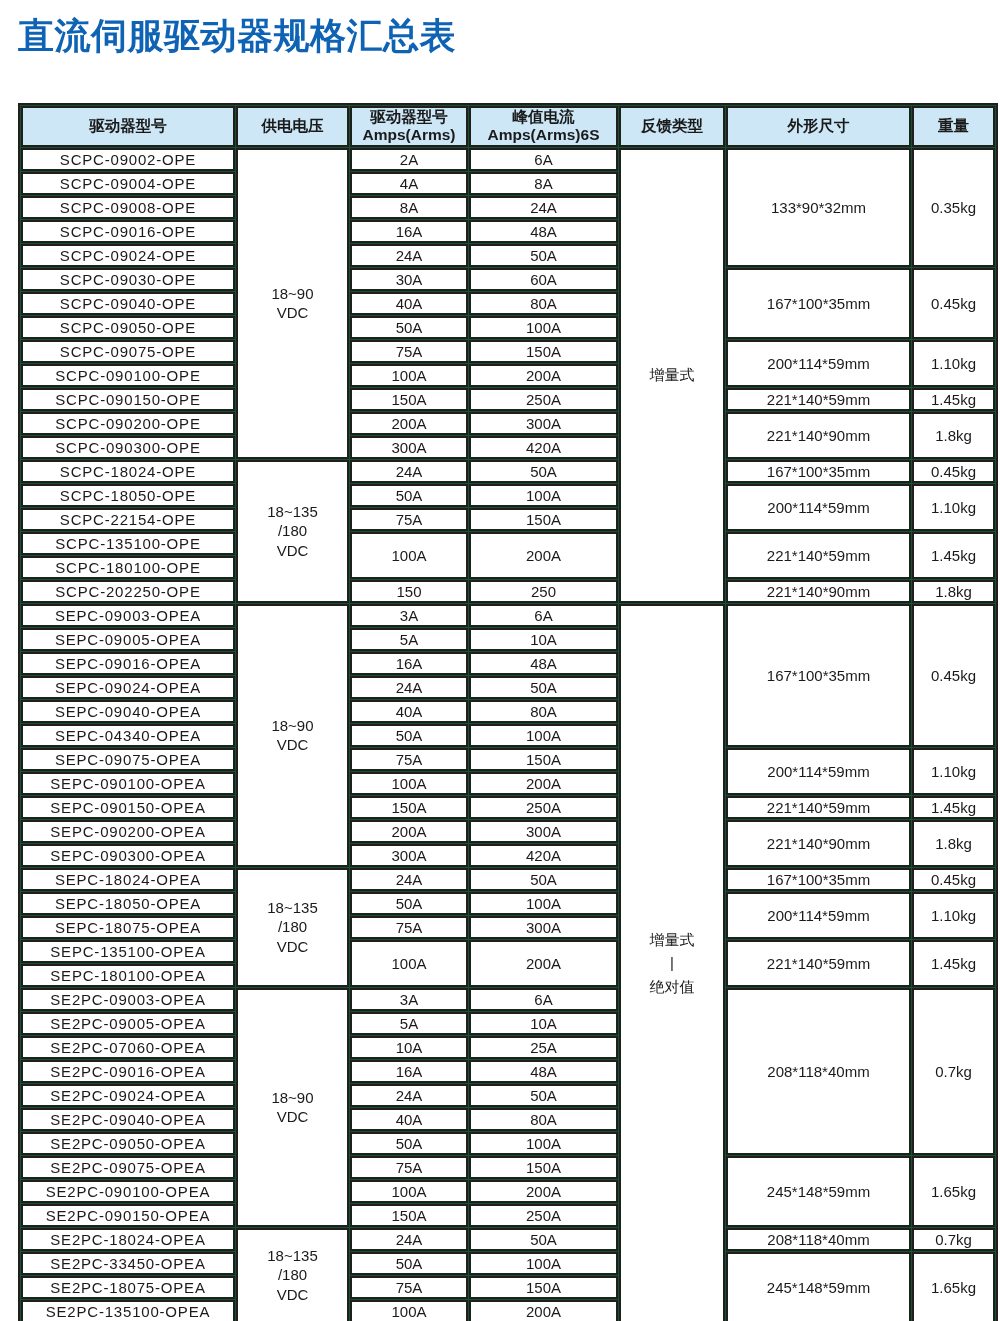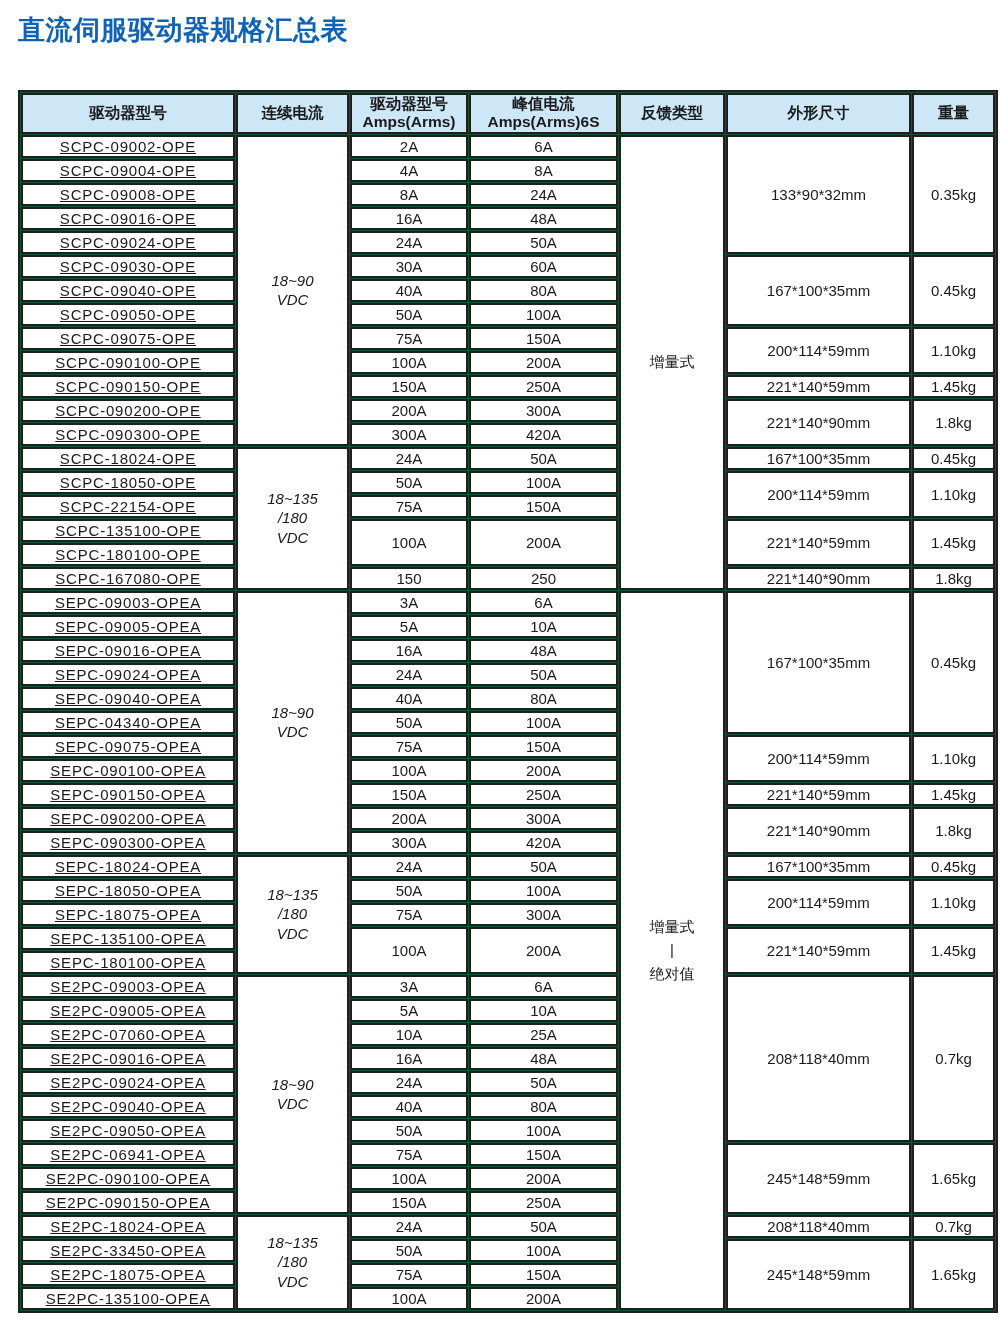--- a/index.html
+++ b/index.html
@@ -8,21 +8,21 @@
     background: #ffffff;
   }
   body {
     width: 1000px;
     height: 1321px;
     font-family: "Liberation Sans", "DejaVu Sans", sans-serif;
     color: #1a1a1a;
   }
   .page-title {
     color: var(--title-color, #0f63b5);
-    font-size: 27px;
+    font-size: 36px;
     font-weight: bold;
     margin: 12px 0 12px 18px;
     letter-spacing: 0.5px;
   }
   table.spec {
     border-collapse: separate;
     border-spacing: 1px;
     table-layout: fixed;
     width: 968px;
     margin: 42px 0 0 18px;
@@ -49,23 +49,22 @@
   }
   .th-line { display: block; }
   td.model-cell {
     background: var(--model-bg, #d0e9f8);
     text-align: left;
     padding-left: 9px;
     letter-spacing: 0.8px;
     font-size: 15.5px;
     line-height: 19px;
     white-space: nowrap;
-    text-decoration: underline;
-  }
-  td.voltage-cell  { font-size: 17.5px; line-height: 1.3; font-weight: normal; font-style: italic; }
+  }
+  td.voltage-cell  { font-size: 17.5px; line-height: 1.3; font-weight: normal; }
   td.current-cell  { font-size: 15.5px; line-height: 19px; }
   td.feedback-cell { font-size: 16px;  line-height: 1.55; }
   td.dims-cell     { font-size: 15.5px; line-height: 19px; }
   td.weight-cell   { font-size: 15.5px; line-height: 19px; }
 </style>
 </head>
 <body>
 
 <h1 class="page-title">直流伺服驱动器规格汇总表</h1>
 
@@ -78,21 +77,21 @@
     <col style="width:106px">
     <col style="width:185px">
     <col style="width:83px">
   </colgroup>
   <thead>
     <tr>
       <th>
         <span class="th-line">驱动器型号</span>
       </th>
       <th>
-        <span class="th-line">连续电流</span>
+        <span class="th-line">供电电压</span>
       </th>
       <th>
         <span class="th-line">驱动器型号</span>
         <span class="th-line">Amps(Arms)</span>
       </th>
       <th>
         <span class="th-line">峰值电流</span>
         <span class="th-line">Amps(Arms)6S</span>
       </th>
       <th>
@@ -208,21 +207,21 @@
         <td class="model-cell">SCPC-135100-OPE</td>
         <td class="current-cell" rowspan="2">100A</td>
         <td class="current-cell" rowspan="2">200A</td>
         <td class="dims-cell" rowspan="2">221*140*59mm</td>
         <td class="weight-cell" rowspan="2">1.45kg</td>
       </tr>
       <tr>
         <td class="model-cell">SCPC-180100-OPE</td>
       </tr>
       <tr>
-        <td class="model-cell">SCPC-167080-OPE</td>
+        <td class="model-cell">SCPC-202250-OPE</td>
         <td class="current-cell">150</td>
         <td class="current-cell">250</td>
         <td class="dims-cell" rowspan="1">221*140*90mm</td>
         <td class="weight-cell" rowspan="1">1.8kg</td>
       </tr>
       <tr>
         <td class="model-cell">SEPC-09003-OPEA</td>
         <td class="voltage-cell" rowspan="11">18~90<br>VDC</td>
         <td class="current-cell">3A</td>
         <td class="current-cell">6A</td>
@@ -348,21 +347,21 @@
         <td class="model-cell">SE2PC-09040-OPEA</td>
         <td class="current-cell">40A</td>
         <td class="current-cell">80A</td>
       </tr>
       <tr>
         <td class="model-cell">SE2PC-09050-OPEA</td>
         <td class="current-cell">50A</td>
         <td class="current-cell">100A</td>
       </tr>
       <tr>
-        <td class="model-cell">SE2PC-06941-OPEA</td>
+        <td class="model-cell">SE2PC-09075-OPEA</td>
         <td class="current-cell">75A</td>
         <td class="current-cell">150A</td>
         <td class="dims-cell" rowspan="3">245*148*59mm</td>
         <td class="weight-cell" rowspan="3">1.65kg</td>
       </tr>
       <tr>
         <td class="model-cell">SE2PC-090100-OPEA</td>
         <td class="current-cell">100A</td>
         <td class="current-cell">200A</td>
       </tr>

